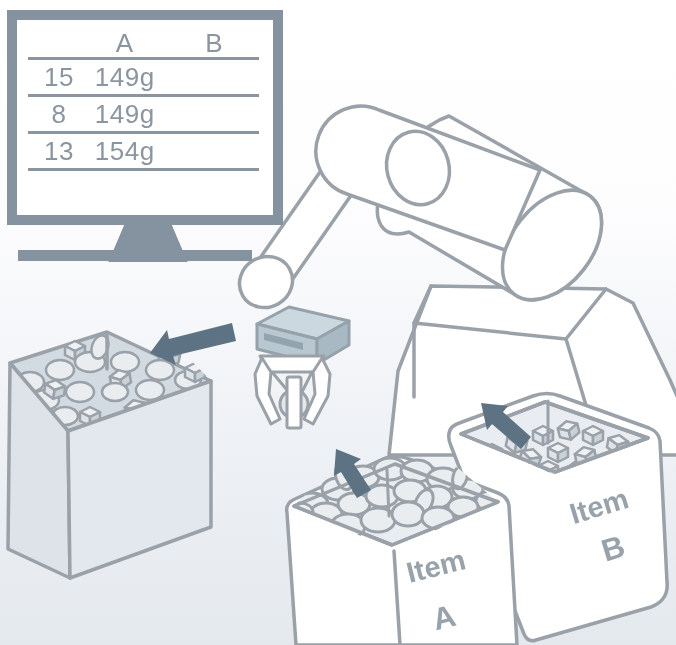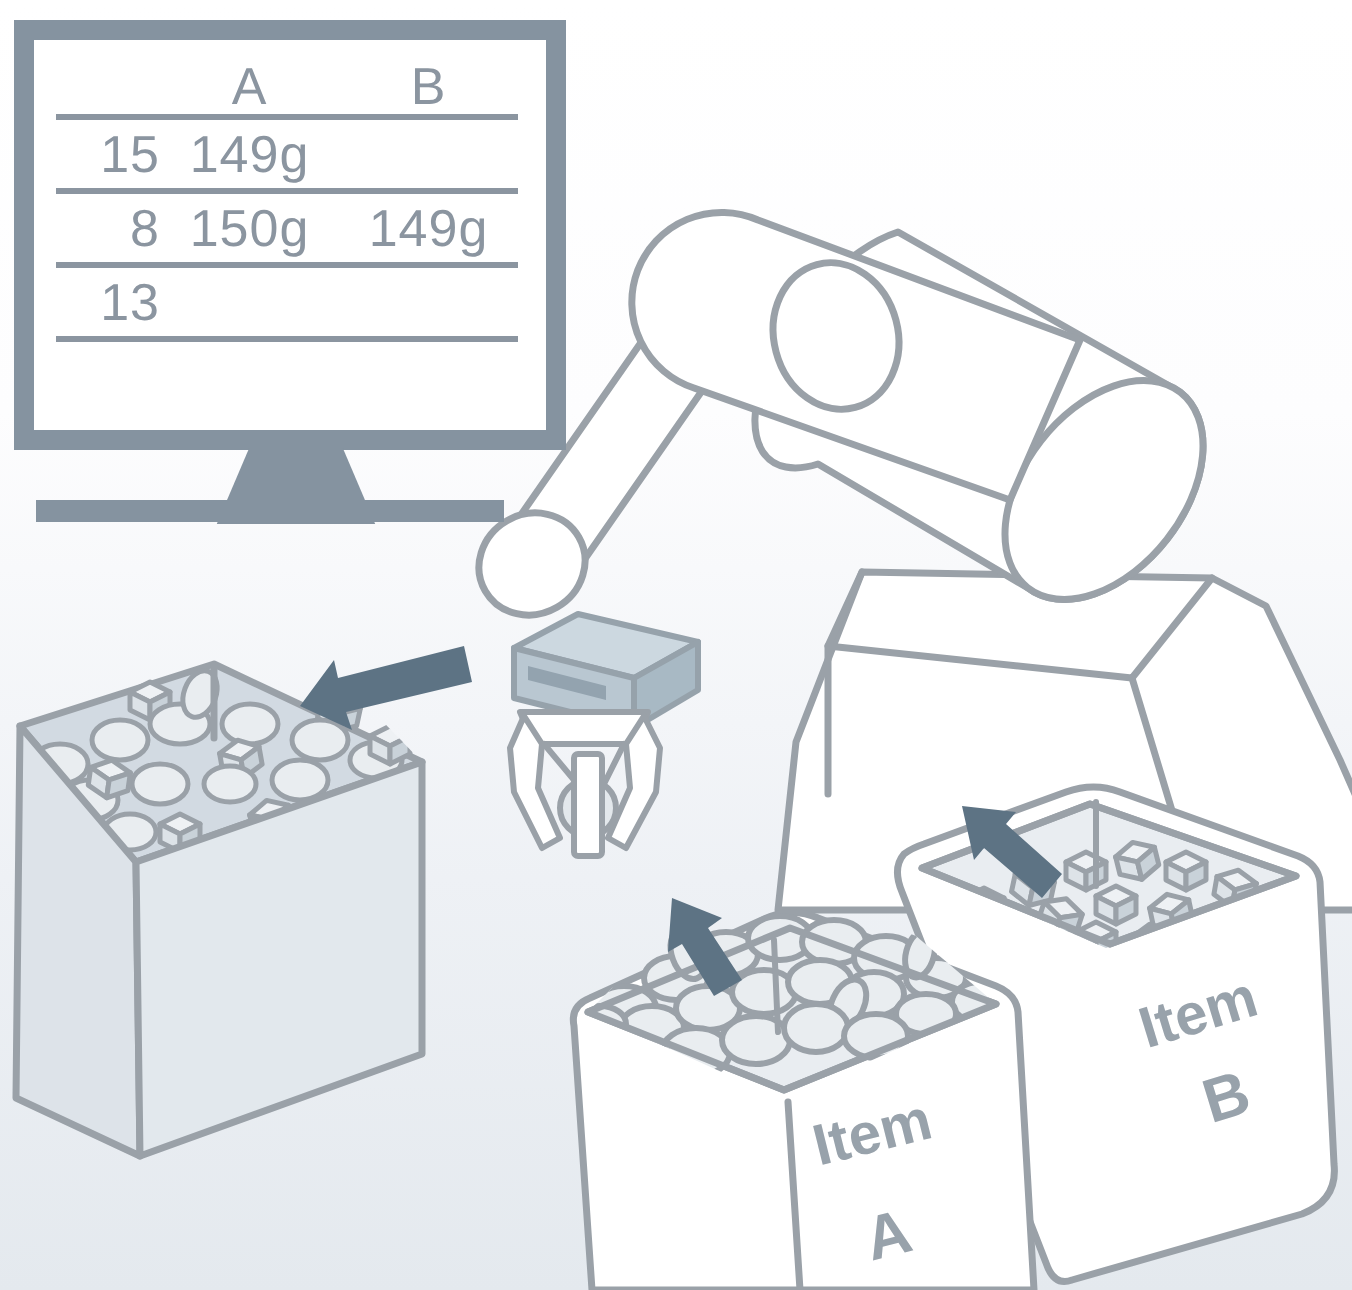--- a/index.html
+++ b/index.html
@@ -47,21 +47,21 @@
   }
   .mtable{
     position:absolute;left:16px;top:19px;width:244px;
     padding:0 8px 0 5px;box-sizing:border-box;
     color:var(--c-text,#8b95a0);font-size:26px;line-height:1;
   }
   .mrow{display:grid;grid-template-columns:52px 1fr 1fr;align-items:center;
         height:37px;box-sizing:border-box;border-bottom:3px solid var(--c-text,#8b95a0);}
   .mrow.mhead{height:31px;border-bottom:3px solid var(--c-text,#8b95a0);}
   .mc{text-align:center;letter-spacing:0.5px;}
-  .mc.no{text-align:right;padding-left:10px;}
+  .mc.no{text-align:center;padding-left:10px;}
 </style>
 </head>
 <body>
 
 <div class="stage">
 
   <svg width="676" height="645" viewBox="0 0 676 645">
     <defs>
       <g id="cube3d">
         <path class="cube-top" d="M0,-7 L10,-2 L0,3 L-10,-2 Z"></path>
@@ -222,22 +222,22 @@
         <div class="mc no"></div>
         <div class="mc">A</div>
         <div class="mc">B</div>
       </div>
       <div class="mrow">
         <div class="mc no">15</div>
         <div class="mc">149g</div>
       </div>
       <div class="mrow">
         <div class="mc no">8</div>
-        <div class="mc">150g</div>
         <div class="mc">149g</div>
       </div>
       <div class="mrow">
         <div class="mc no">13</div>
+        <div class="mc">154g</div>
       </div>
     </div>
   </div>
 
 </div>
 
 </body></html>

